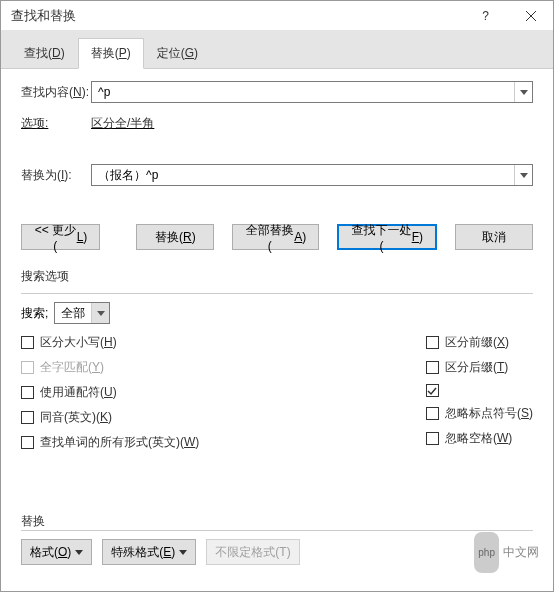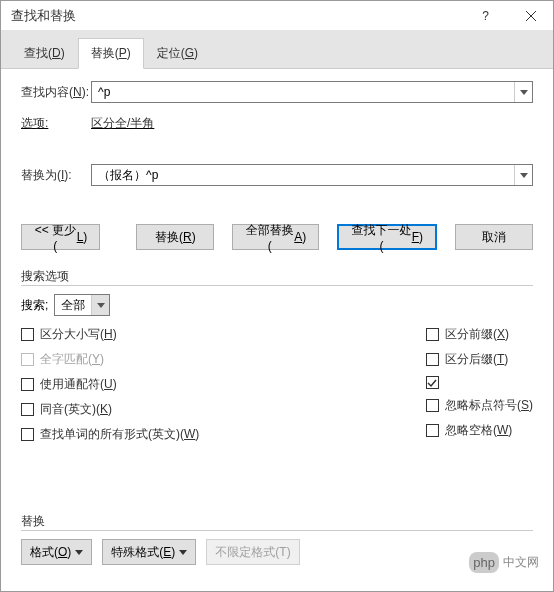--- a/index.html
+++ b/index.html
@@ -20,21 +20,21 @@
 .combo { flex: 1; display: flex; border: 1px solid #7a7a7a; height: 22px; background: #fff; }
 .combo input { flex: 1; border: none; outline: none; padding: 0 6px; font-size: 12px; background: transparent; }
 .combo .dd { width: 18px; display: flex; align-items: center; justify-content: center; border-left: 1px solid #ccc; }
 .options-row { display: flex; margin: 4px 0 14px 0; text-decoration: underline; }
 .options-row .lbl2 { width: 70px; color: #333; }
 .options-row .val { color: #333; }
 .btnrow { display: flex; gap: 18px; margin: 30px 0 18px 0; justify-content: flex-start; }
 .btn2 { height: 26px; padding: 0 12px; border: 1px solid #adadad; background: #e1e1e1; cursor: pointer; display: inline-flex; align-items: center; justify-content: center; min-width: 78px; }
 .btn2 u { text-decoration: underline; }
 .btn2.primary { border: 2px solid #0078d7; background: #e1e1e1; }
-.group-label { color: #333; margin-bottom: 8px; border-bottom: 1px solid #ccc; }
+.group-label { color: #333; margin-bottom: 8px; border-bottom: 1px solid #ccc; padding-bottom: 8px; }
 .search-row { display: flex; align-items: center; gap: 6px; margin-bottom: 10px; }
 .select { border: 1px solid #7a7a7a; height: 22px; display: inline-flex; align-items: center; }
 .select .seltext { padding: 0 6px; }
 .select .dd { width: 18px; display: flex; align-items: center; justify-content: center; border-left: 1px solid #ccc; background: #e1e1e1; height: 100%; }
 .chkcols { display: flex; justify-content: space-between; }
 .chkcol { display: flex; flex-direction: column; gap: 8px; }
 .chk { display: flex; align-items: center; gap: 6px; color: #333; }
 .chk.disabled { color: #a0a0a0; }
 .chk .box { width: 13px; height: 13px; border: 1px solid #333; background: #fff; display: inline-flex; align-items: center; justify-content: center; }
 .chk.disabled .box { border-color: #bbb; }
@@ -42,21 +42,21 @@
 .chk .box svg { display: none; }
 .chk u { text-decoration: underline; }
 .section-bottom { margin-top: auto; }
 .bottom-label { margin-bottom: 8px; color: #333; border-bottom: 1px solid #ccc; }
 .bottom-btns { display: flex; gap: 10px; margin-bottom: 14px; }
 .dropbtn { height: 26px; padding: 0 8px; border: 1px solid #adadad; background: #e1e1e1; display: inline-flex; align-items: center; gap: 4px; }
 .dropbtn.disabled { color: #a0a0a0; background: #f0f0f0; border-color: #d0d0d0; }
 .dropbtn u { text-decoration: underline; }
 .caret-down { width: 0; height: 0; border-left: 4px solid transparent; border-right: 4px solid transparent; border-top: 5px solid #333; }
 .watermark { position: absolute; right: 14px; bottom: 18px; display: flex; align-items: center; gap: 4px; color: #888; font-size: 12px; }
-.watermark .logo { background: #ccc; color: #666; padding: 3px 4px; border-radius: 8px; font-size: 13px; }
+.watermark .logo { background: #ccc; color: #666; padding: 15px 4px; border-radius: 8px; font-size: 10px; }
 .chev { width:0; height:0; border-left:4px solid transparent; border-right:4px solid transparent; border-top:5px solid #555; }
 </style>
 </head>
 <body>
 
 <div class="window">
 
   <div class="titlebar">
     <div class="title">查找和替换</div>
     <div class="btn">?</div>

